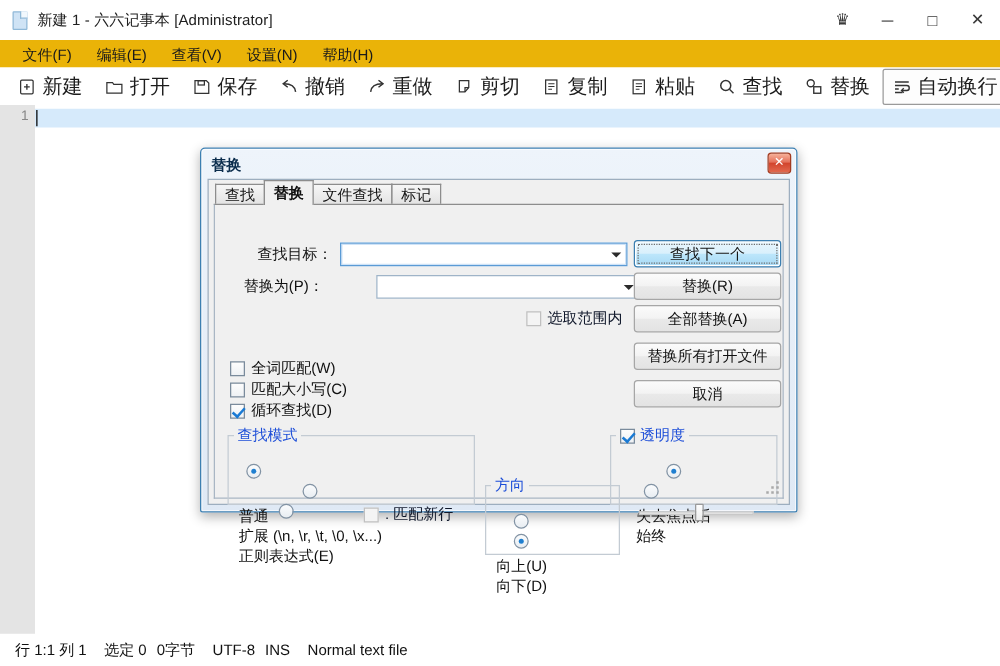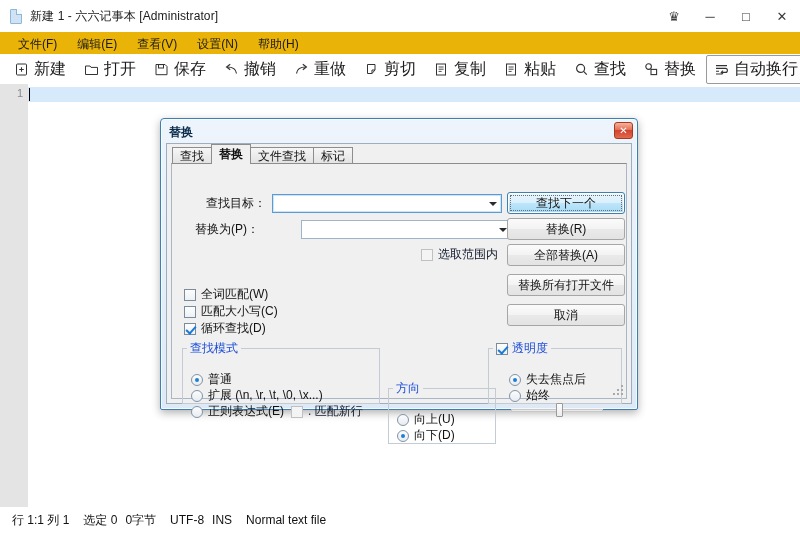--- a/index.html
+++ b/index.html
@@ -79,21 +79,21 @@
        background:linear-gradient(to bottom,#eaf6fd 0%,#d9f0fc 48%,#bce6fb 52%,#a7d9f5 100%);
        box-shadow:0 0 0 1px #fff inset;}
   .btn.primaryfocus{outline:1px dotted #6e6e6e;outline-offset:-4px;}
 
   .chk{display:flex;align-items:center;gap:5px;font-size:12px;color:#111;white-space:nowrap;}
   .box{width:12px;height:12px;box-sizing:border-box;border:1px solid #7a8b9c;background:linear-gradient(to bottom,#fdfdfd,#eef1f4);position:relative;flex:0 0 auto;}
   .box.checked::after{content:"";position:absolute;left:3px;top:0px;width:4px;height:8px;border:solid #1a7ad4;border-width:0 2px 2px 0;transform:rotate(42deg);}
   .chk.disabled{color:#0f172a;}
   .chk.disabled .box{border-color:#c0c0c0;background:#f4f4f4;}
 
-  .rad{display:flex;align-items:center;gap:5px;font-size:12px;color:#111;white-space:nowrap;}
+  .rad{display:flex;align-items:center;gap:22px;font-size:12px;color:#111;white-space:nowrap;flex-direction:column;}
   .dot{width:12px;height:12px;border-radius:50%;box-sizing:border-box;border:1px solid #8293a4;background:linear-gradient(to bottom,#fbfcfd,#e8edf2);position:relative;flex:0 0 auto;}
   .dot.sel::after{content:"";position:absolute;left:3px;top:3px;width:4px;height:4px;border-radius:50%;background:#1f7fd0;}
 
   fieldset.grp{position:absolute;margin:0;padding:0;border:1px solid #c3cbd3;background:transparent;box-sizing:border-box;}
   fieldset.grp legend{font-size:12px;color:#1d4ed8;padding:0 3px;margin-left:4px;}
   fieldset.grp legend.withchk{display:flex;align-items:center;gap:4px;}
 
   .slider{position:relative;height:14px;}
   .slider .track{position:absolute;left:0;right:0;top:6px;height:3px;background:#e9e9e9;border:1px solid #c8c8c8;box-sizing:border-box;}
   .slider .thumb{position:absolute;top:0px;width:7px;height:14px;box-sizing:border-box;border:1px solid #9a9a9a;border-radius:1px;

